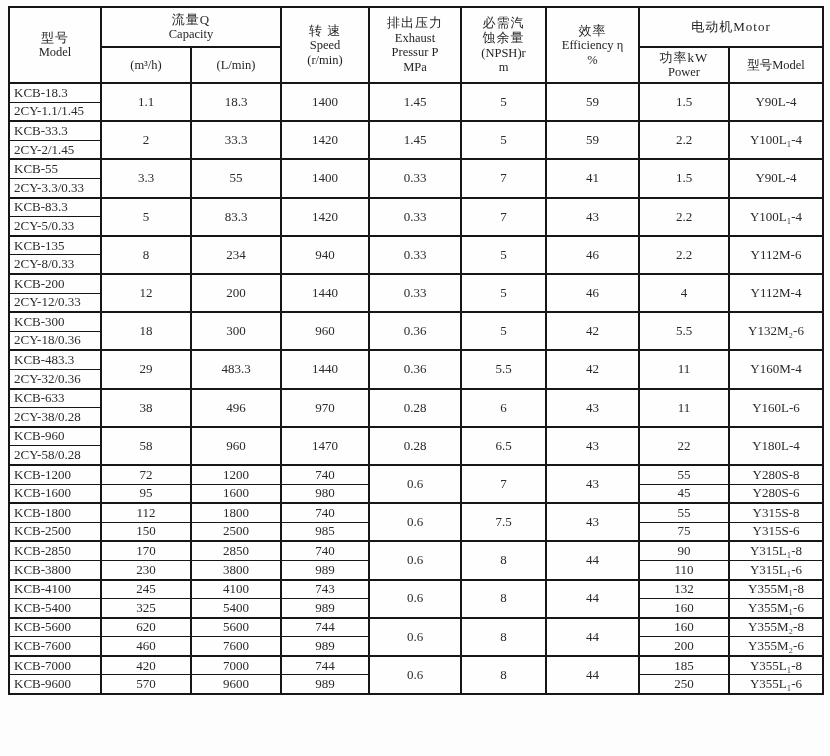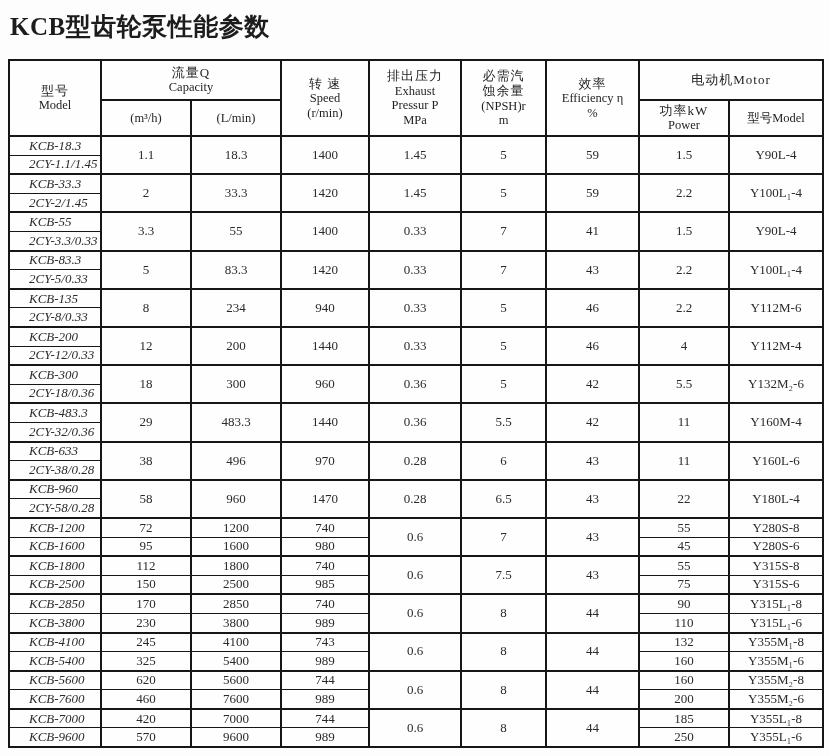--- a/index.html
+++ b/index.html
@@ -53,33 +53,31 @@
     line-height: 1.18;
     padding: 2px 1px;
     color: #1f1f1f;
   }
   .pump-table thead tr.h1 th { height: 34px; }
   .pump-table thead tr.h2 th { height: 30px; margin-left: 8px; }
   .pump-table tr.group-start td { border-top-width: 2px; }
   .pump-table td { height: 17.6px; }
   .pump-table td.model-cell {
     text-align: left;
-    padding-left: 19px;
+    padding-left: 4px;
     font-size: 13px;
-    font-style: italic;
   }
   .hdr-zh { font-size: 13px; letter-spacing: 1px; }
   .hdr-en { font-size: 12.5px; letter-spacing: 0; }
 </style>
 </head>
 <body>
 
 <div class="page">
 
-  <div class="doc-title">KCB型齿轮泵性能参数</div>
 
   <table class="pump-table">
     <colgroup>
       <col style="width:92px">
       <col style="width:90px">
       <col style="width:90px">
       <col style="width:88px">
       <col style="width:92px">
       <col style="width:85px">
       <col style="width:93px">

